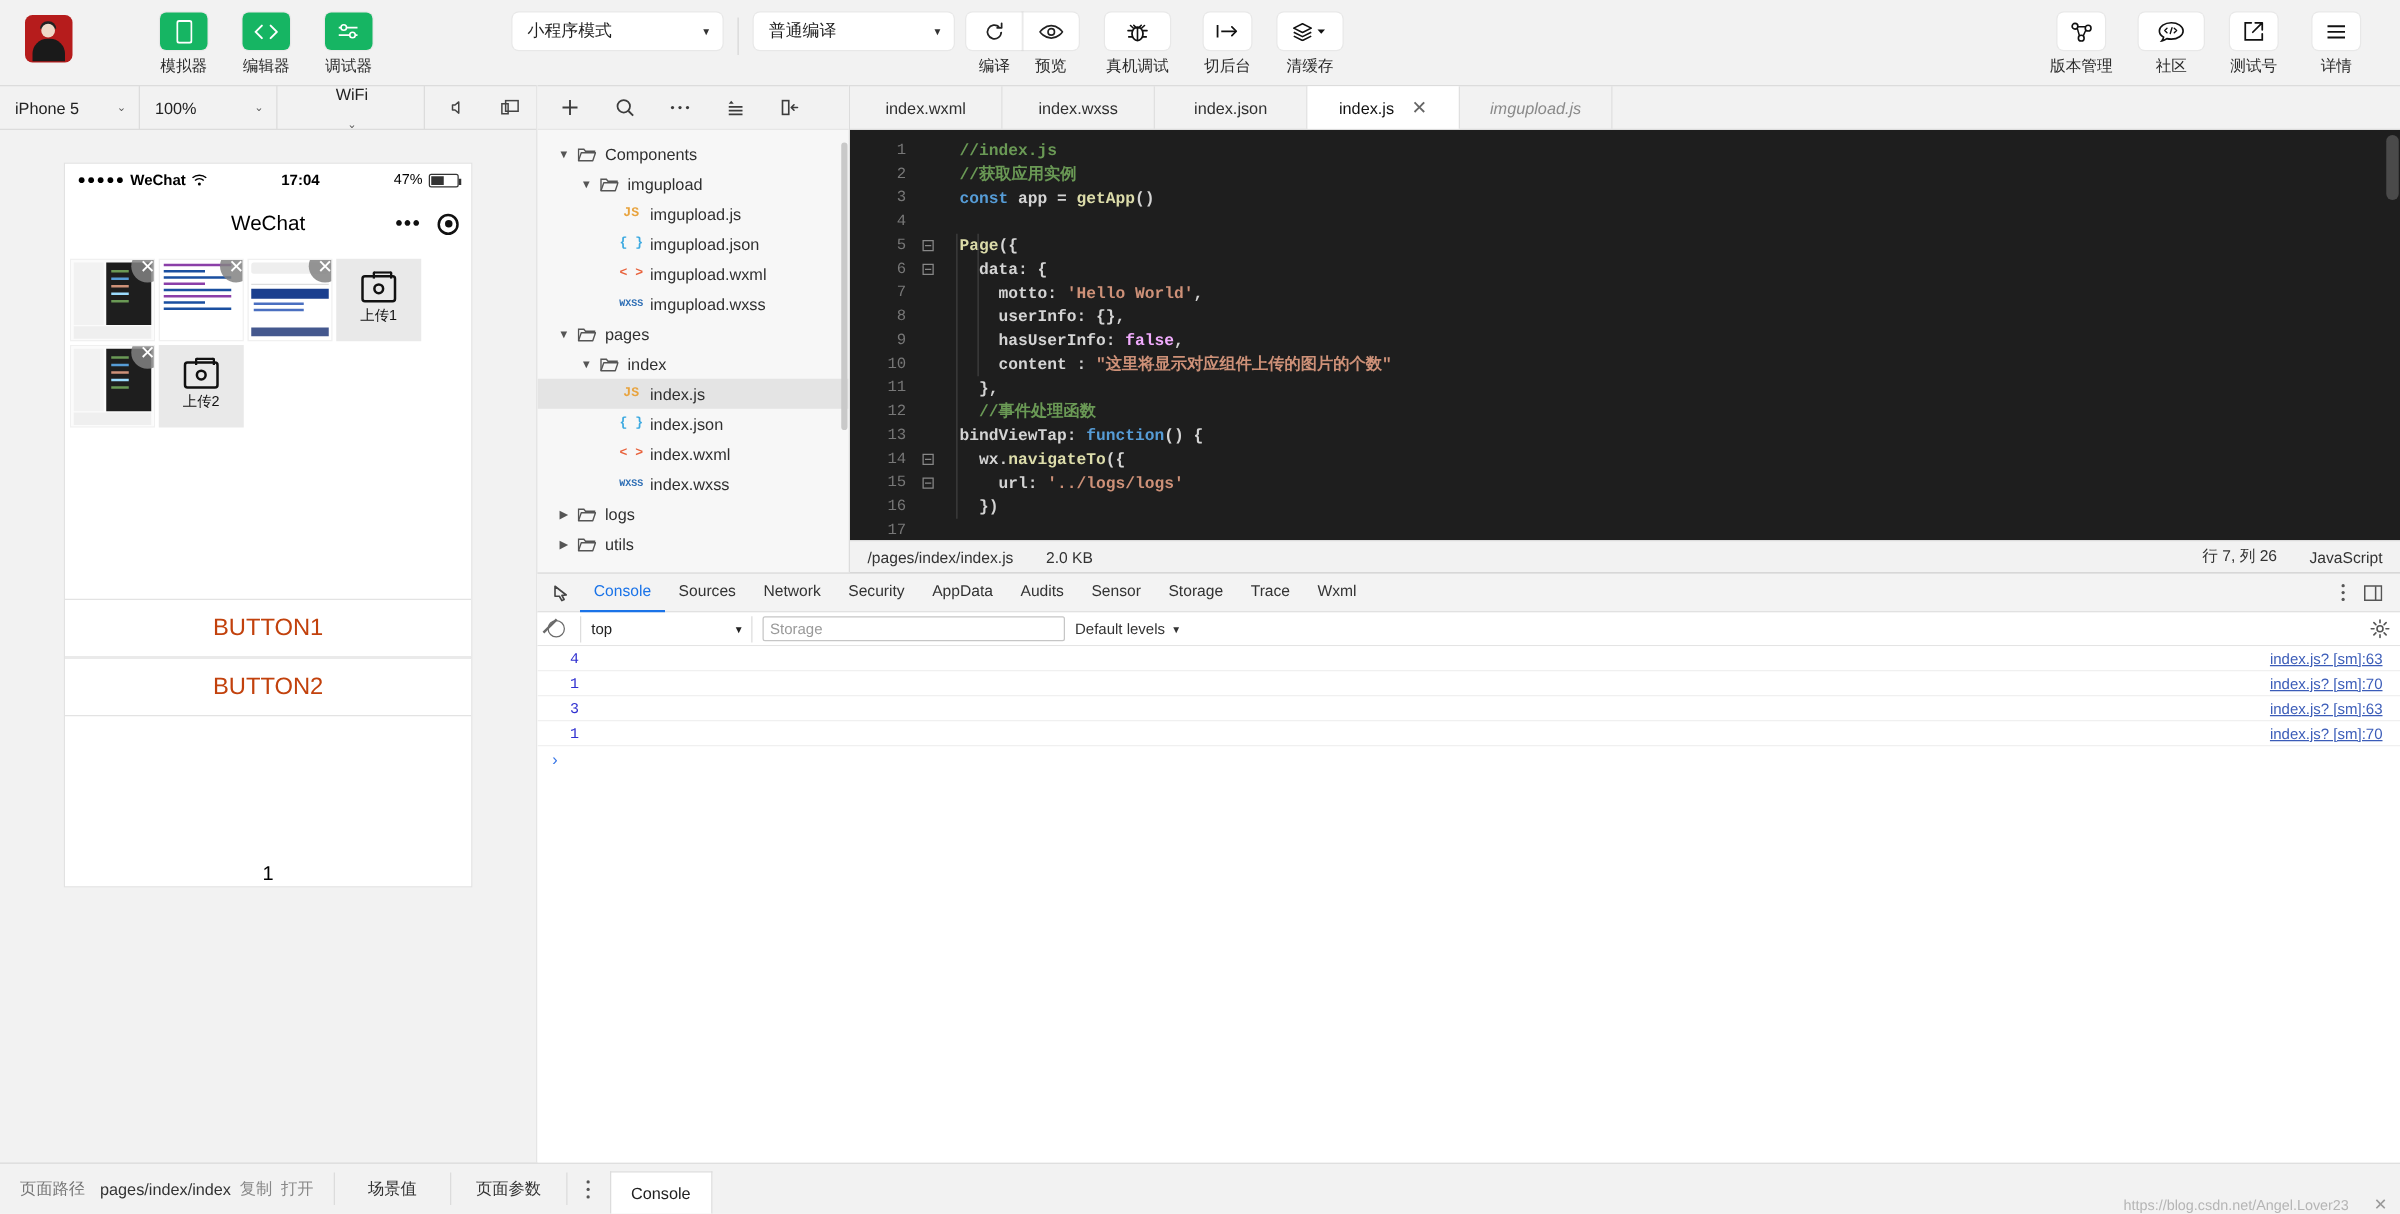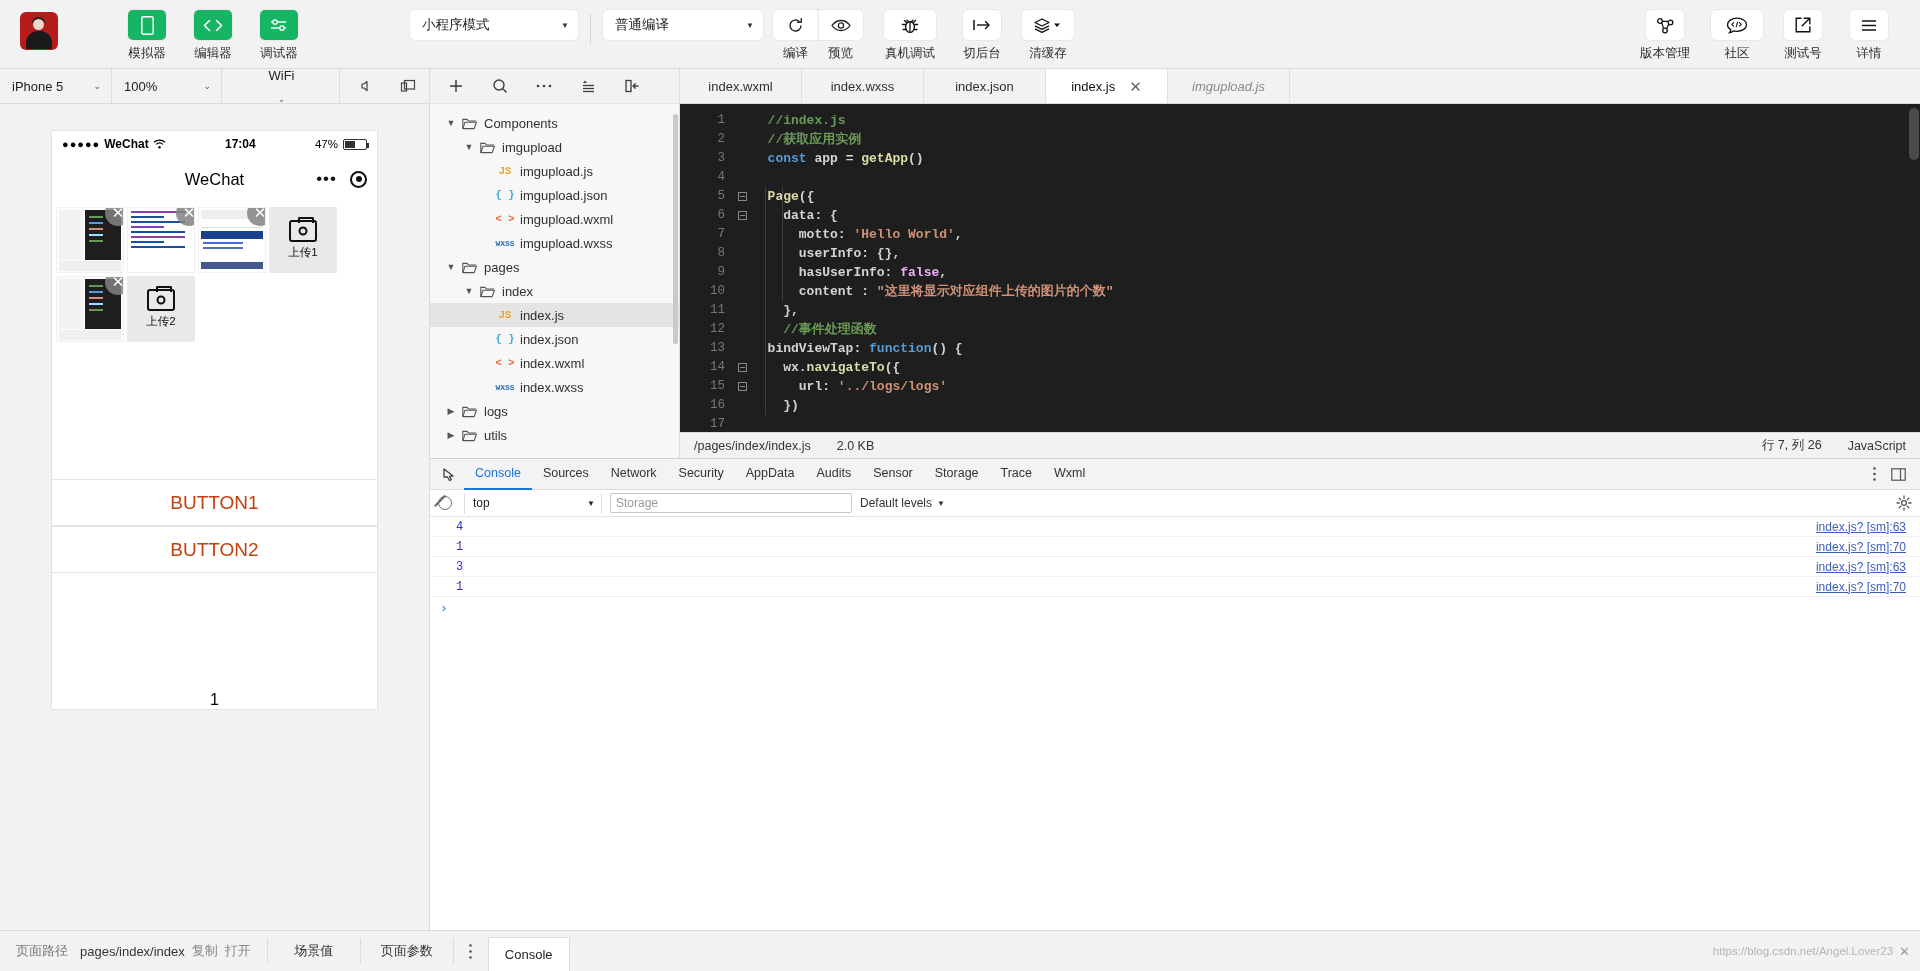--- a/index.html
+++ b/index.html
@@ -205,21 +205,21 @@
 
   
   .bottom { height: 41px; flex: 0 0 41px; display: flex; align-items: stretch; background: #f2f2f2; border-top: 1px solid #d9d9d9; }
   .bl { display: flex; align-items: center; font-size: 13px; color: #333; padding: 0 16px; }
   .bl .dim { color: #777; }
   .bl .lnk { color: #888; margin-left: 7px; }
   .bsep { width: 1px; background: #dcdcdc; margin: 7px 0; }
   .bbtn { display: flex; align-items: center; justify-content: center; width: 92px; font-size: 13px; color: #333; }
   .bdots { width: 34px; display: flex; align-items: center; justify-content: center; font-size: 15px; color: #555; letter-spacing: 0; }
   .console-chip { display: flex; align-items: center; padding: 0 16px; font-size: 13px; color: #222; background: #fff; border: 1px solid #dcdcdc; border-bottom: none; margin-top: 6px; }
-  .wm { margin-left: auto; display: flex; align-items: center; padding-right: 10px; font-size: 11.5px; color: #b5b5b5; gap: 6px; }
+  .wm { margin-left: auto; display: flex; align-items: flex-end; padding-right: 10px; font-size: 11.5px; color: #b5b5b5; gap: 20px; }
   .wm .xx { font-size: 13px; color: #9a9a9a; }
   .bfill { flex: 1; }
   svg { display: block; }
 </style>
 </head>
 <body>
 
 <div id="app">
 
   <div class="toolbar">

